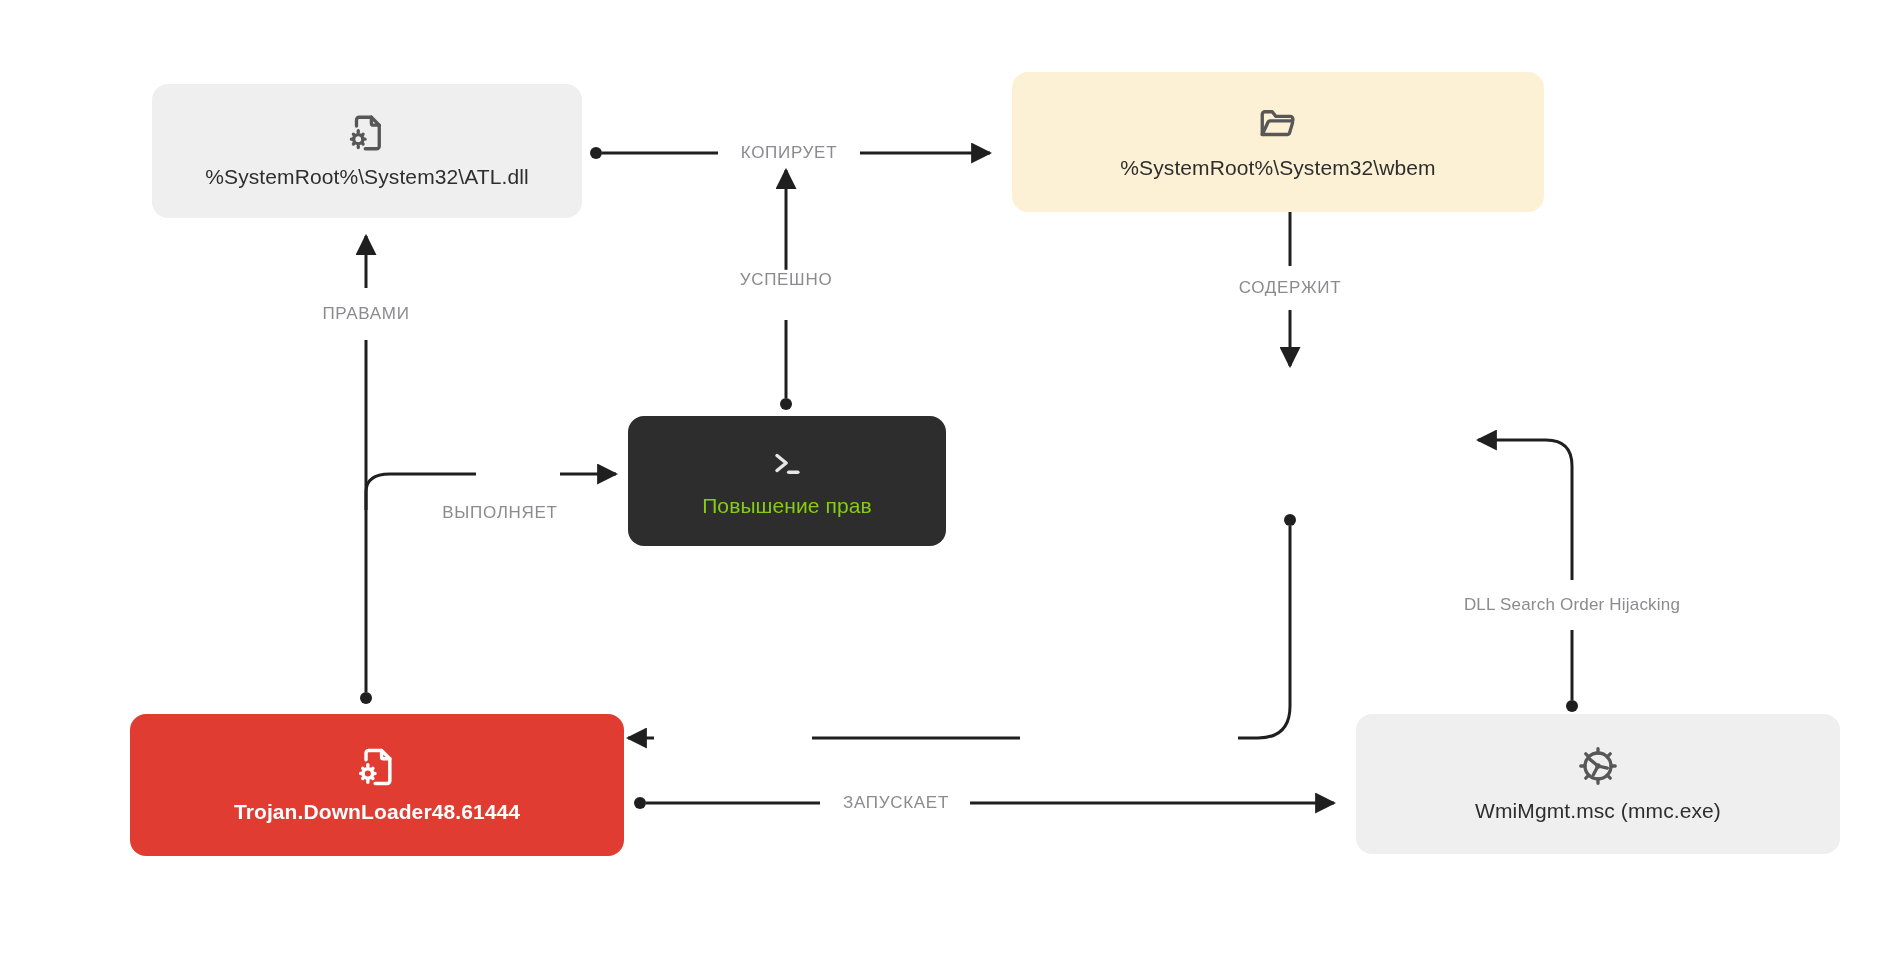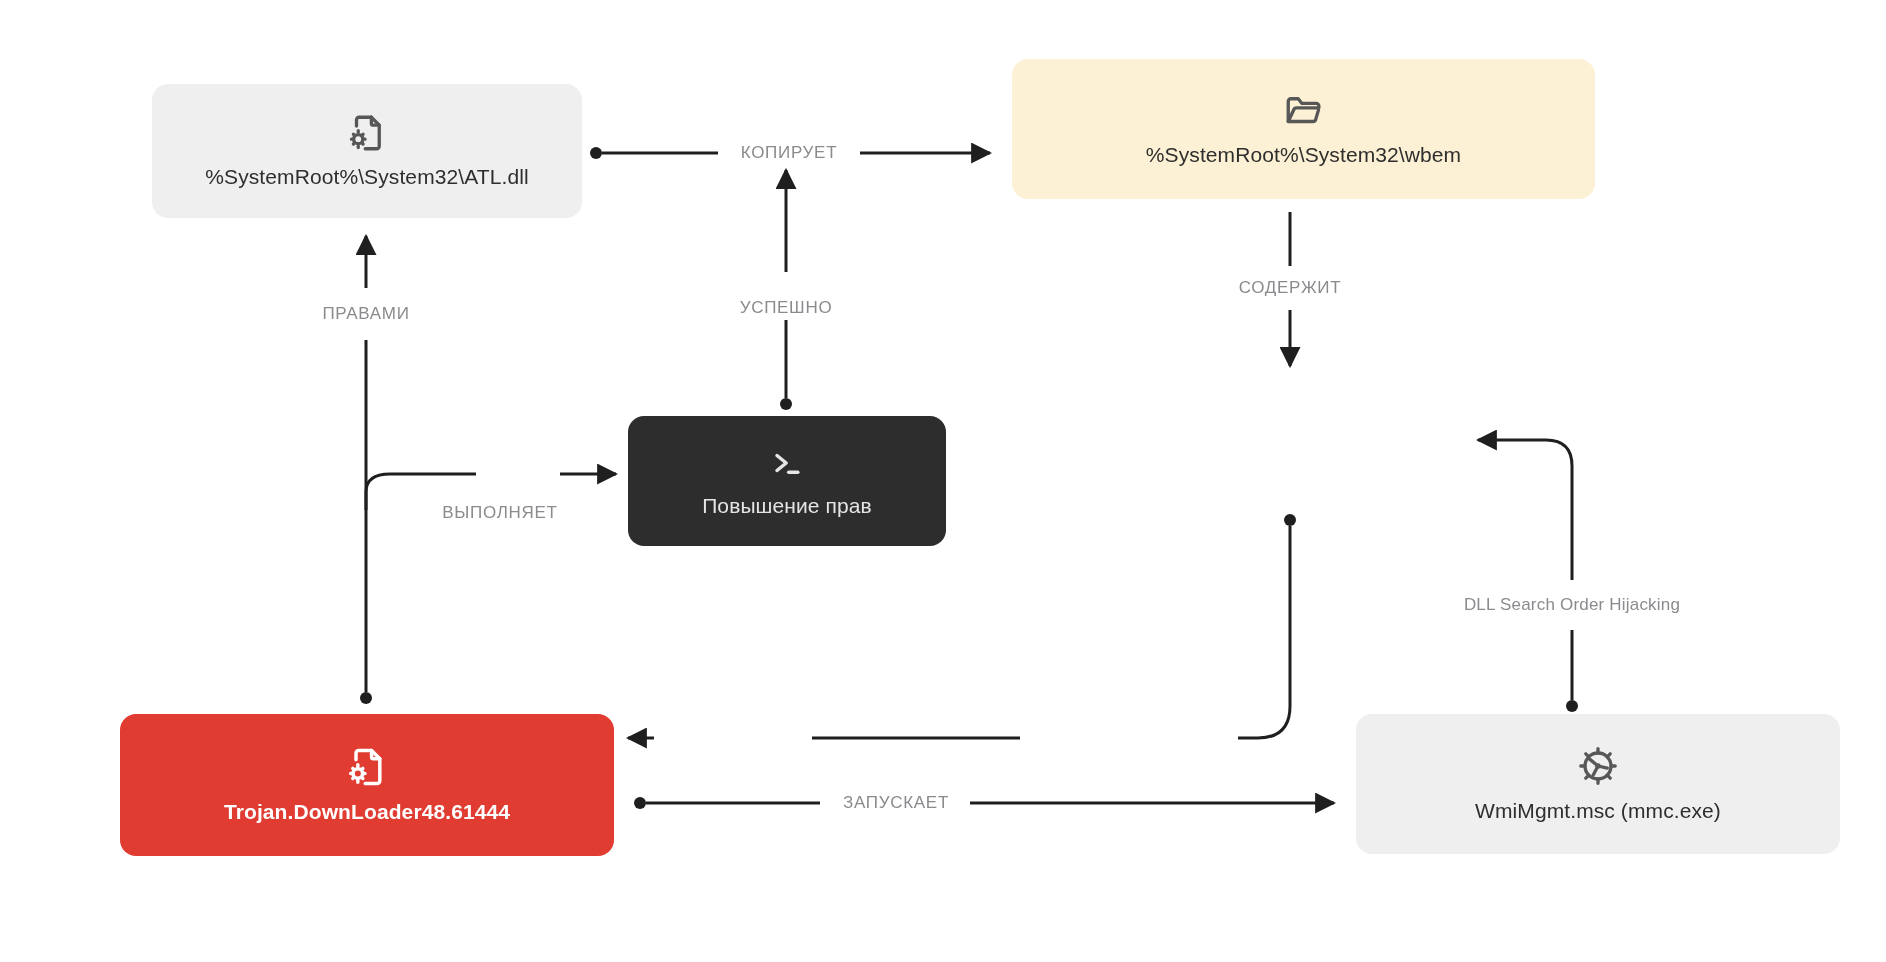--- a/index.html
+++ b/index.html
@@ -46,27 +46,27 @@
     letter-spacing: 0.1px;
     line-height: 1.2;
     white-space: nowrap;
   }
   
   .n-grey  { background: #efeff0; }
   .n-grey .lbl  { color: #2e2e2e; }
   .n-cream { background: #fcf1d4; }
   .n-cream .lbl { color: #2e2e2e; }
   .n-dark  { background: #2d2d2d; }
-  .n-dark .lbl  { color: #e5e5e5; }
-  .n-red   { background: #e03c31; }
+  .n-dark .lbl  { color: #84cc16; }
+  .n-red   { background: #e03c31; margin-left: 10px; }
   .n-red .lbl   { color: #ffffff; font-weight: bold; }
 
   
   #node-atl-dll       { left: 152px; top: 84px;  width: 430px; height: 134px; }
-  #node-wbem          { left: 1012px;top: 59px;  width: 583px; height: 140px; }
+  #node-wbem          { left: 1012px;top: 72px;  width: 532px; height: 140px; }
   #node-privesc       { left: 628px; top: 416px; width: 318px; height: 130px; }
   #node-atl-patched   { left: 1136px;top: 376px; width: 308px; height: 128px; }
   #node-trojan        { left: 120px; top: 714px; width: 494px; height: 142px; }
   #node-wmimgmt       { left: 1356px;top: 714px; width: 484px; height: 140px; }
 
   
   .edge-label {
     position: absolute;
     font-size: 17px;
     letter-spacing: 0.7px;
@@ -193,21 +193,21 @@
         <circle cx="12" cy="12" r="1.5" fill="#575757" stroke="none"></circle>
         <path d="M12 4.9V2.6M12 21.4v-2.3M19.1 12h2.3M2.6 12h2.3M17.02 6.98l1.63-1.63M5.35 18.65l1.63-1.63M17.02 17.02l1.63 1.63M5.35 5.35l1.63 1.63"></path>
         <path d="M12 12 7.6 8.4M12 12l5.1 1.1M12 12l-2.6 4.9"></path>
       </svg>
     </span>
     <span class="lbl">WmiMgmt.msc (mmc.exe)</span>
   </div>
 
   <div class="edge-label" style="left:789px; top:153px;">КОПИРУЕТ</div>
 
-  <div class="edge-label" style="left:786px; top:308px;">УСПЕШНО</div>
+  <div class="edge-label" style="left:786px; top:280px;">УСПЕШНО</div>
 
   <div class="edge-label" style="left:366px; top:314px;">ПРАВАМИ</div>
 
   <div class="edge-label" style="left:500px; top:513px;">ВЫПОЛНЯЕТ</div>
 
   <div class="edge-label" style="left:1290px; top:288px;">СОДЕРЖИТ</div>
 
 
   <div class="edge-label" style="left:896px; top:803px;">ЗАПУСКАЕТ</div>
 

